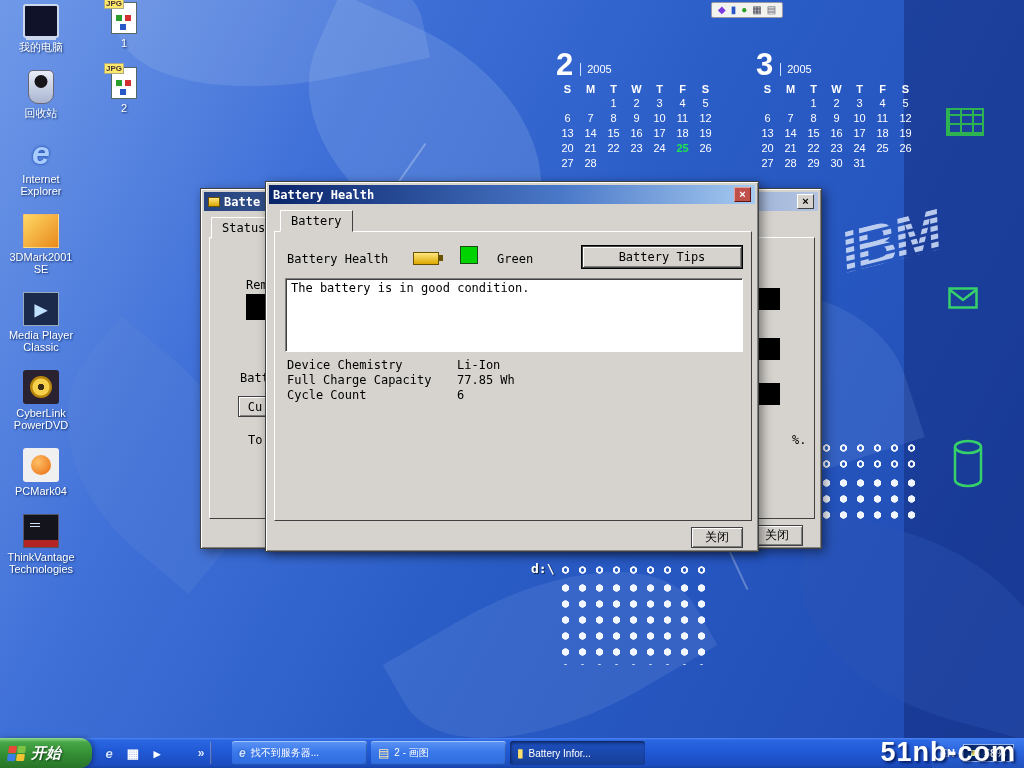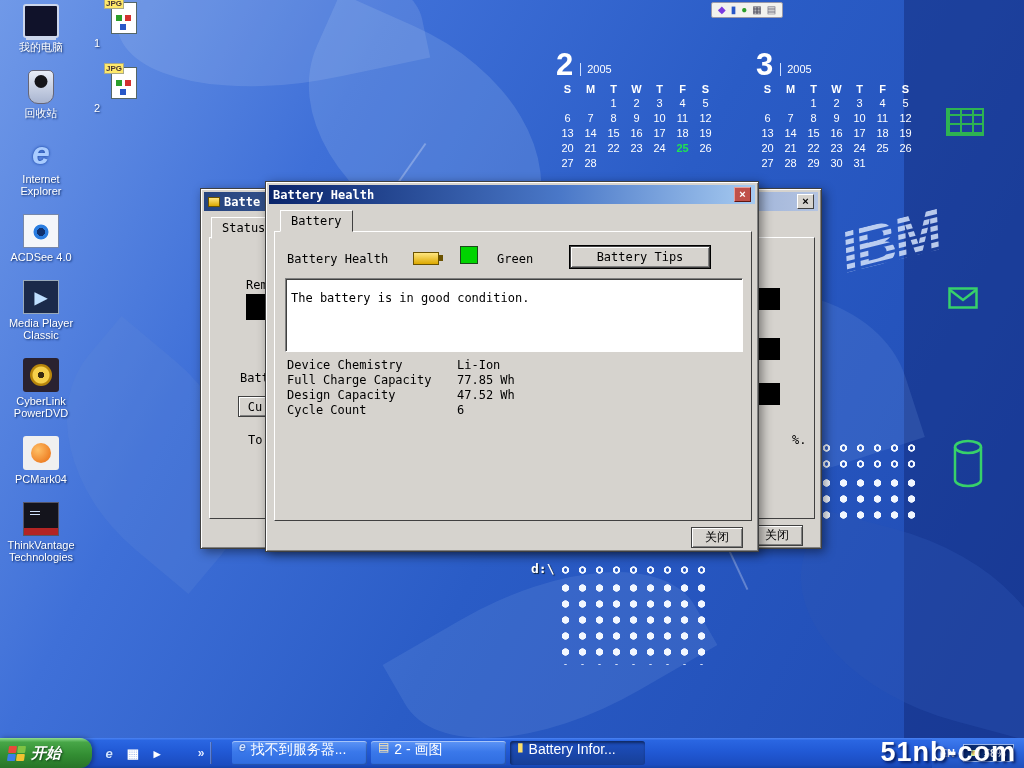--- a/index.html
+++ b/index.html
@@ -30,21 +30,21 @@
   .ic-powerdvd::before{content:"";position:absolute;left:7px;top:6px;width:22px;height:22px;border-radius:50%;background:radial-gradient(circle,#3a2c10 0 3px,#f6d04a 3px 8px,#b8860b 9px)}
   .ic-mpc{background:#1b2a4a;border:1px solid #9ab}
   .ic-mpc::before{content:"\25B6";color:#bfe0ff;font-size:16px}
   .ic-pcmark{background:#f0f0f0;border-radius:3px}
   .ic-pcmark::before{content:"";position:absolute;left:8px;top:7px;width:20px;height:20px;border-radius:50%;background:radial-gradient(circle at 35% 35%,#ffc066,#e8690e)}
   .ic-thinkvantage{background:#14141c;border:1px solid #556;box-shadow:inset 0 -7px 0 #b32424}
   .ic-thinkvantage::before{content:"";position:absolute;left:6px;top:6px;width:10px;height:6px;background:repeating-linear-gradient(0deg,#cfe0f8 0 1px,transparent 1px 3px)}
 
   
   .file-col{position:absolute;left:94px;top:2px;width:60px;display:flex;flex-direction:column;gap:18px;z-index:4}
-  .fcell{text-align:left}
+  .fcell{text-align:center}
   .fic{width:26px;height:32px;background:#fff;border:1px solid #566;margin:0 auto;position:relative}
   .fic::after{content:"";position:absolute;left:4px;top:12px;width:6px;height:6px;background:#2a9e2a;box-shadow:9px 0 0 #d23030,4px 9px 0 #2858c8}
   .fbadge{position:absolute;left:-8px;top:-5px;background:#ffe96a;color:#433;font-size:8px;font-weight:bold;padding:0 1px;border:1px solid #aa8}
   .flabel{margin-top:3px;font-size:11px;color:#fff;text-shadow:1px 1px 2px #0c2a66}
 
   
   .cal{position:absolute;top:52px;color:#fff;z-index:4;width:170px}
   .cal1{left:556px}.cal2{left:756px}
   .cal-head{display:flex;align-items:flex-end;gap:7px;margin-bottom:4px}
   .cal-num{font-size:31px;font-weight:bold;line-height:26px}
@@ -110,24 +110,24 @@
   .flag{width:17px;height:15px;display:grid;grid-template-columns:1fr 1fr;grid-template-rows:1fr 1fr;gap:1px;transform:skewX(-8deg)}
   .flag i{border-radius:1px}
   .flag i:nth-child(1){background:#e84a3a}.flag i:nth-child(2){background:#7fc344}
   .flag i:nth-child(3){background:#3a7fe8}.flag i:nth-child(4){background:#f2c230}
   .quicklaunch{display:flex;align-items:center;gap:6px;padding:0 8px;margin-right:18px}
   .ql{width:18px;height:18px;display:flex;align-items:center;justify-content:center;color:#fff;font-weight:bold;font-size:13px}
   .ql-e{color:#cfe2ff;font-style:italic;text-shadow:0 0 2px #0c3a9c}
   .ql-chev{color:#dfe8ff;font-size:12px}
   .tb-sep{width:2px;height:22px;background:rgba(255,255,255,.25);border-right:1px solid rgba(0,0,30,.3)}
   .tasks{display:flex;align-items:center;gap:4px;margin-left:20px}
-  .task{width:135px;height:24px;border-radius:3px;display:flex;gap:5px;padding:0 7px;
+  .task{width:135px;height:24px;border-radius:3px;display:flex;align-items:center;gap:5px;padding:0 7px;
     background:linear-gradient(#5d95f6,#3a78ea 45%,#2f6cdf);
     box-shadow:inset 0 1px 0 rgba(255,255,255,.45),inset -1px -1px 1px rgba(0,0,0,.25);
-    color:#fff;font-size:14px;white-space:nowrap;overflow:hidden}
+    color:#fff;font-size:10px;white-space:nowrap;overflow:hidden}
   .task.active{background:linear-gradient(#1d4fc0,#173f97);box-shadow:inset 1px 2px 3px rgba(0,0,0,.5)}
   .task-ic{flex:0 0 auto;font-size:12px;line-height:12px}
   .tk-ie::before{content:"e";color:#cfe2ff;font-style:italic;font-weight:bold;text-shadow:0 0 2px #0c3a9c}
   .tk-paint::before{content:"\25A4";color:#ffe9b0}
   .tk-batt::before{content:"\25AE";color:#ffe06a}
   .tray{margin-left:auto;display:flex;align-items:center;gap:8px;height:100%;padding:0 10px 0 8px;
     background:linear-gradient(#3f7cf0,#2a63da 50%,#1f50bc)}
   .lang{color:#fff;font:bold 11px "Liberation Sans",sans-serif}
   .batt58{background:#0a2c6e;border:1px solid #9ab4e8;color:#fff;font:bold 11px "Liberation Sans",sans-serif;
     padding:2px 7px;display:flex;align-items:center;gap:4px}
@@ -160,25 +160,25 @@
     <div class="dicon">
       <div class="ic ic-recycle"></div>
       <div class="dlabel">回收站</div>
     </div>
 
     <div class="dicon">
       <div class="ic ic-ie"></div>
       <div class="dlabel">Internet Explorer</div>
     </div>
 
-
-    <div class="dicon">
-      <div class="ic ic-acdsee"></div>
-      <div class="dlabel">ACDSee 4.0</div>
-    </div>
+    <div class="dicon">
+      <div class="ic ic-3dmark"></div>
+      <div class="dlabel">3DMark2001 SE</div>
+    </div>
+
 
     <div class="dicon">
       <div class="ic ic-mpc"></div>
       <div class="dlabel">Media Player Classic</div>
     </div>
 
     <div class="dicon">
       <div class="ic ic-powerdvd"></div>
       <div class="dlabel">CyberLink PowerDVD</div>
     </div>
@@ -389,38 +389,34 @@
   <div class="titlebar">
     <span>Battery Health</span>
     <span class="xbtn red">×</span>
   </div>
   <div class="tab" style="left:14px;top:28px">Battery</div>
   <div class="panel" style="left:8px;top:49px;width:478px;height:290px">
     <span class="mono" style="position:absolute;left:12px;top:20px">Battery Health</span>
     <span class="battico" style="left:138px;top:20px"></span>
     <span class="green-sq" style="left:185px;top:14px;width:18px;height:18px"></span>
     <span class="mono" style="position:absolute;left:222px;top:20px">Green</span>
-    <div class="btn default" style="left:295px;top:14px;width:140px;height:22px">Battery Tips</div>
-    <div class="sunken mono" style="left:10px;top:46px;width:458px;height:74px;padding:12px 5px">The battery is in good condition.</div>
+    <div class="btn default" style="left:307px;top:14px;width:160px;height:22px">Battery Tips</div>
+    <div class="sunken mono" style="left:10px;top:46px;width:458px;height:74px;padding:2px 5px">The battery is in good condition.</div>
     <div style="position:absolute;left:12px;top:126px;width:440px">
 
         <div class="fieldrow">
           <span class="mono">Device Chemistry</span>
           <span class="mono">Li-Ion</span>
         </div>
 
         <div class="fieldrow">
           <span class="mono">Full Charge Capacity</span>
           <span class="mono">77.85 Wh</span>
         </div>
 
-        <div class="fieldrow">
-          <span class="mono">Design Capacity</span>
-          <span class="mono">47.52 Wh</span>
-        </div>
 
         <div class="fieldrow">
           <span class="mono">Cycle Count</span>
           <span class="mono">6</span>
         </div>
       </div>
   </div>
   <div class="btn" style="left:425px;top:345px;width:52px;height:21px">关闭</div>
 </div>
 

